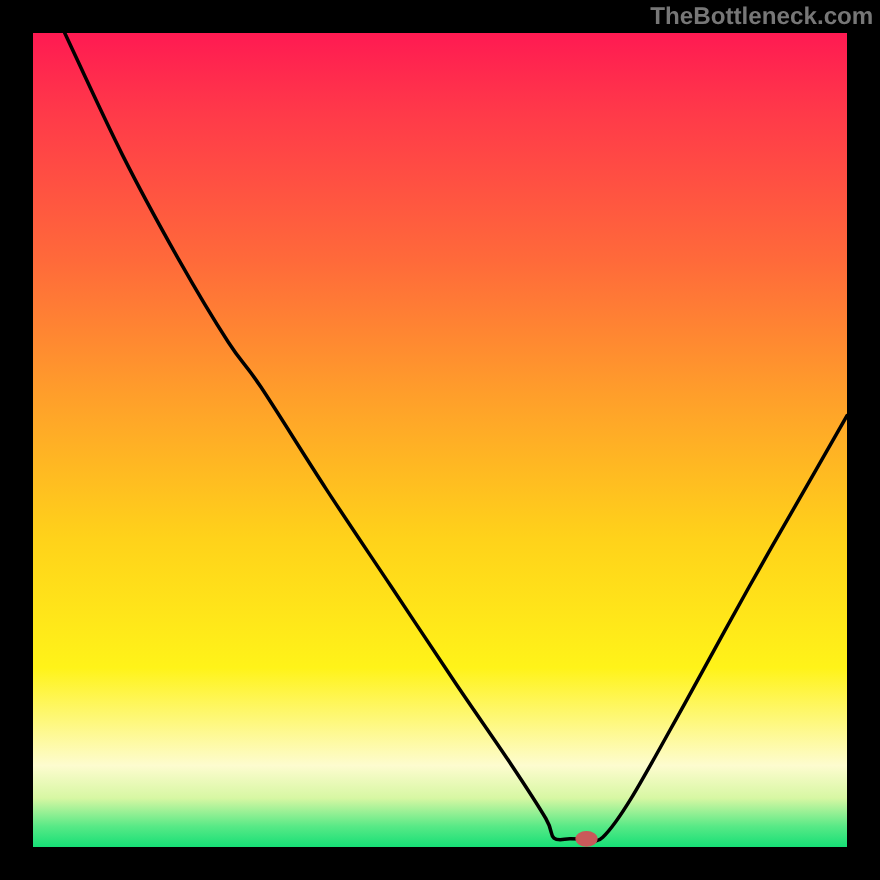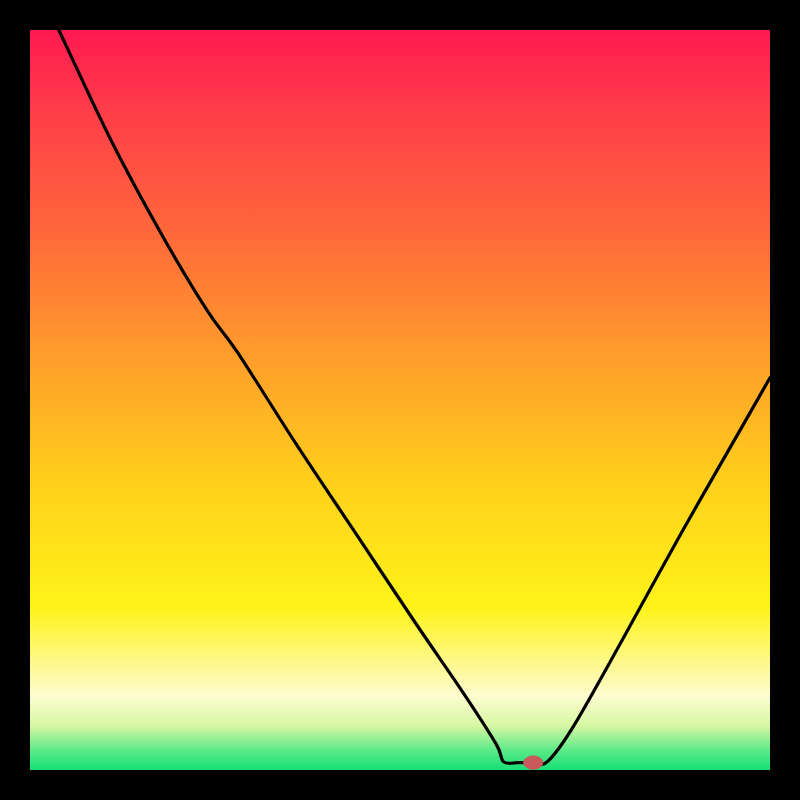--- a/index.html
+++ b/index.html
@@ -58,20 +58,21 @@
   .marker {
     fill: #c9595a;
     stroke: #c9595a;
   }
 </style>
 </head>
 <body>
 
 <div class="outer">
 
+  <div class="watermark">TheBottleneck.com</div>
 
   <div class="plot-area">
     <svg class="curve" viewBox="0 0 740 740" preserveAspectRatio="none">
       <path id="curve-path" fill="none" stroke="#000000" stroke-width="3.2" stroke-linecap="round" stroke-linejoin="round" d="M 28.86 0.00 C 37.62 18.50, 64.01 76.47, 81.40 111.00 C 98.79 145.53, 117.17 178.83, 133.20 207.20 C 149.23 235.57, 165.27 262.08, 177.60 281.20 C 189.93 300.32, 192.40 299.70, 207.20 321.90 C 222.00 344.10, 246.67 384.18, 266.40 414.40 C 286.13 444.62, 305.87 473.60, 325.60 503.20 C 345.33 532.80, 366.92 565.48, 384.80 592.00 C 402.68 618.52, 419.33 641.95, 432.90 662.30 C 446.47 682.65, 459.42 702.51, 466.20 714.10 C 472.98 725.69, 469.90 728.78, 473.60 731.86 C 477.30 734.94, 483.22 732.48, 488.40 732.60 C 493.58 732.72, 499.75 732.85, 504.68 732.60 C 509.61 732.35, 511.46 737.29, 518.00 731.12 C 524.54 724.95, 531.57 715.70, 543.90 695.60 C 556.23 675.50, 574.12 642.57, 592.00 610.50 C 609.88 578.43, 631.47 538.35, 651.20 503.20 C 670.93 468.05, 695.60 425.50, 710.40 399.60 C 725.20 373.70, 735.07 356.43, 740.00 347.80"></path>
       <ellipse id="curve-marker" class="marker" cx="503.20" cy="732.60" rx="9.62" ry="6.66" fill="#c9595a" stroke="#c9595a"></ellipse>
     </svg>
   </div>
 
 </div>
 

